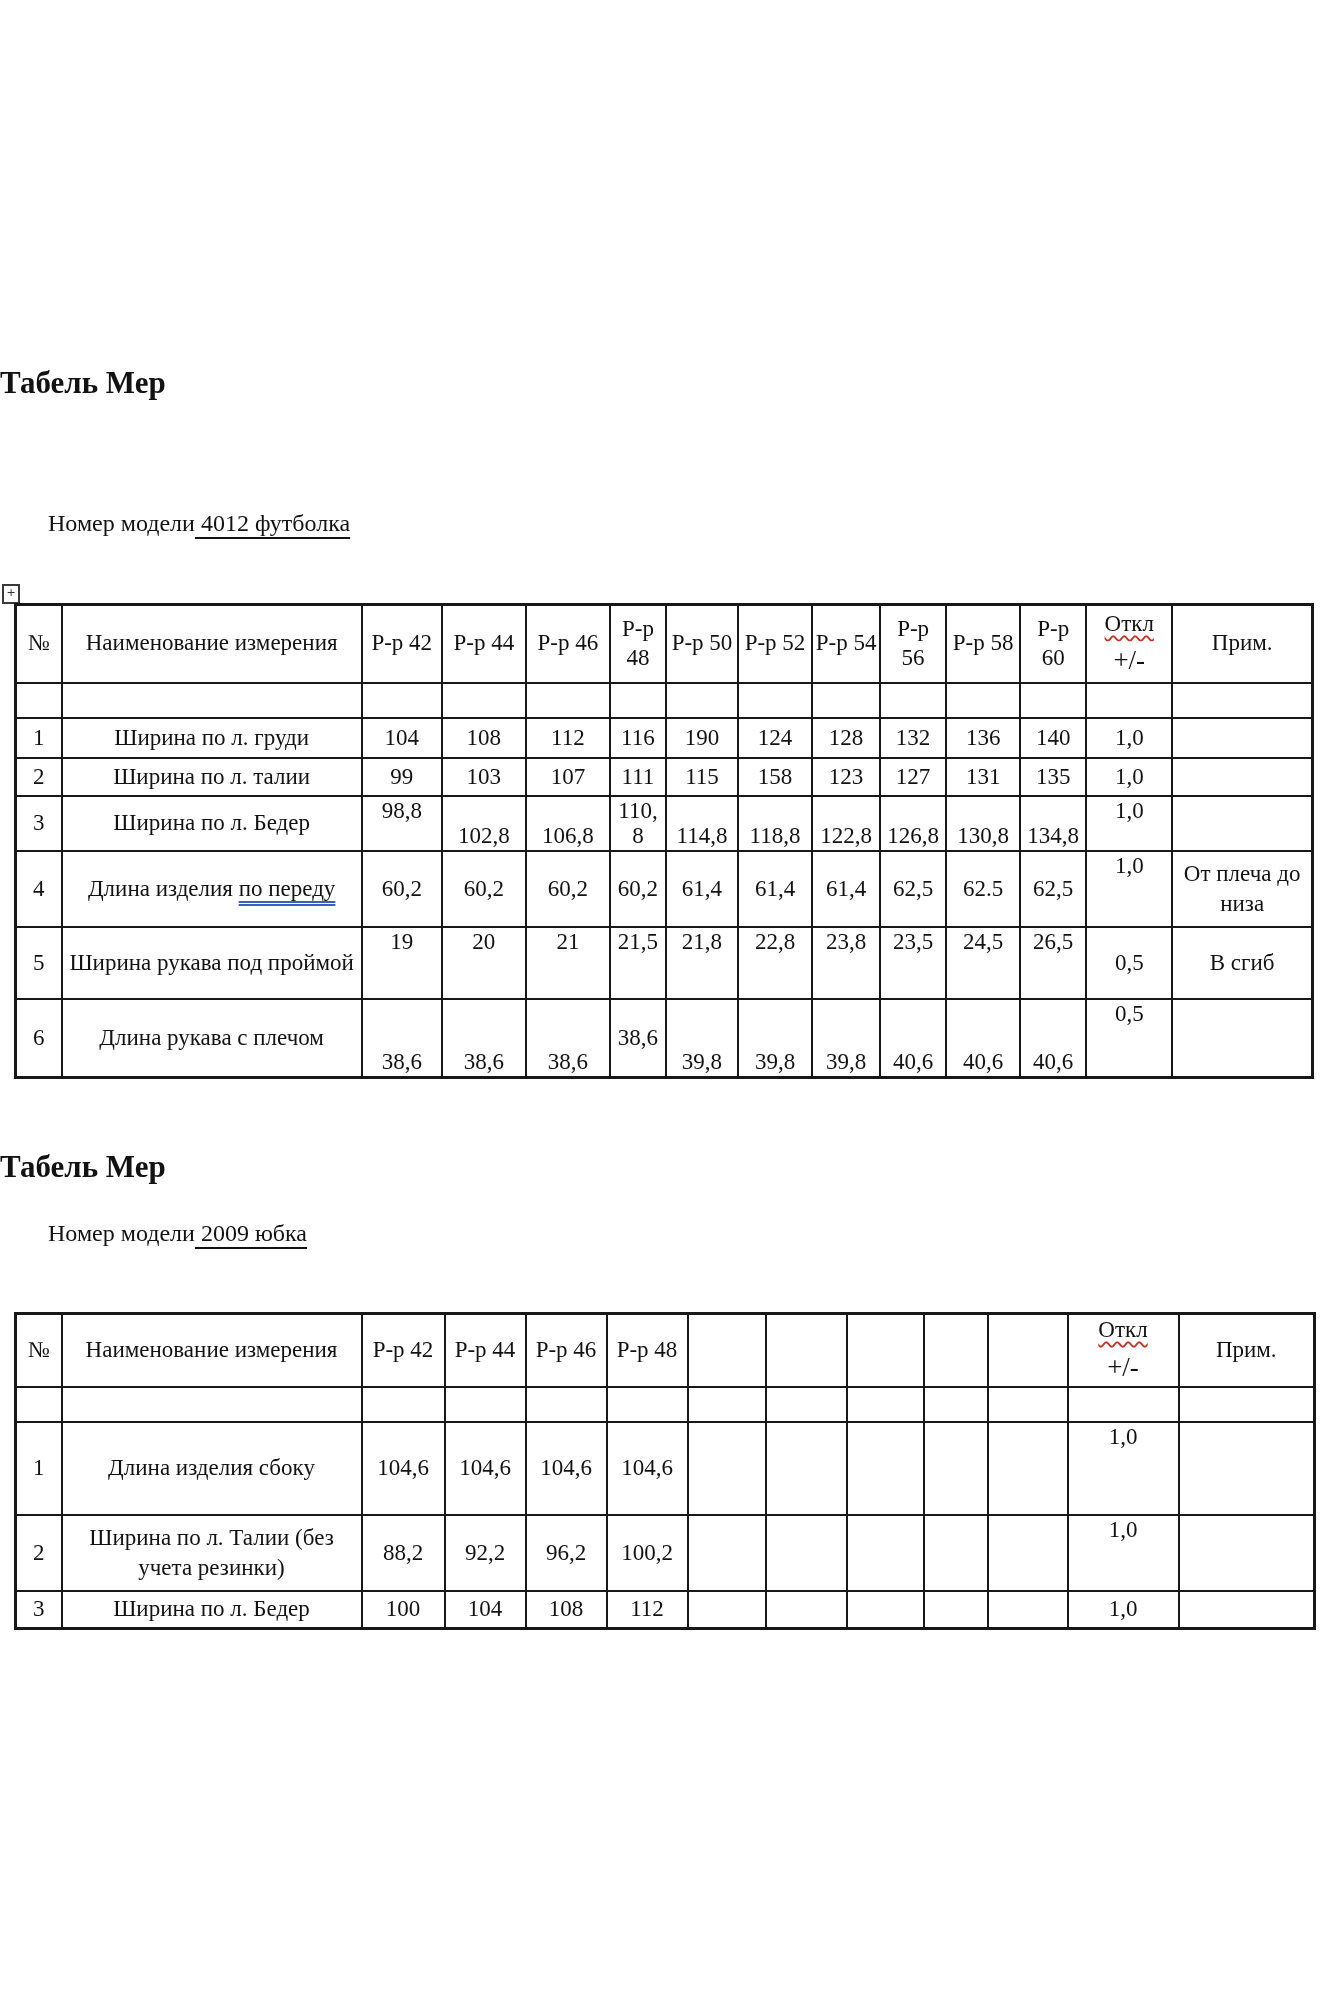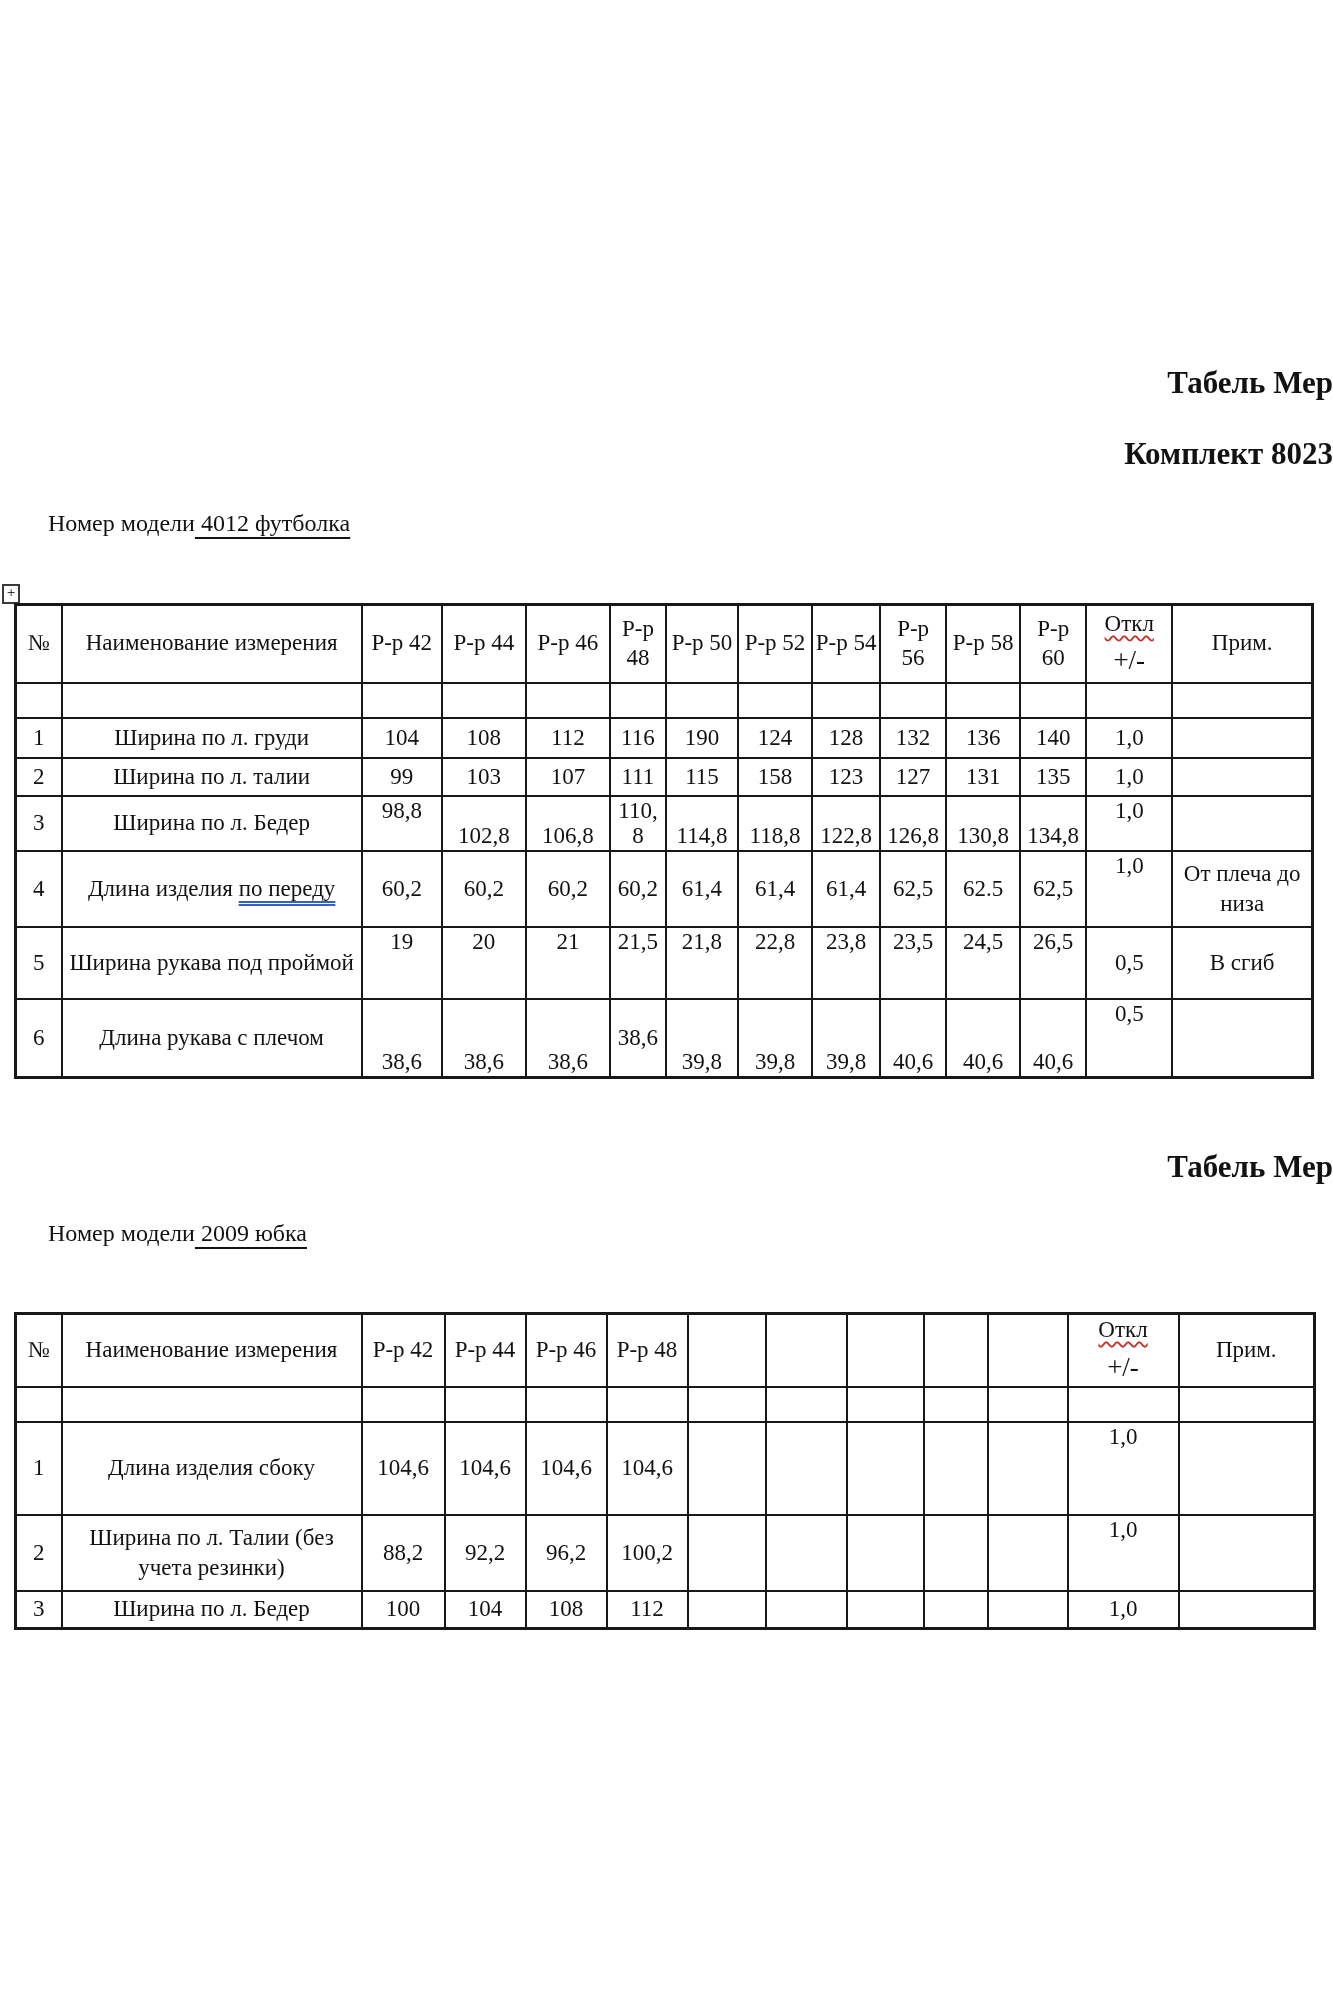--- a/index.html
+++ b/index.html
@@ -6,21 +6,21 @@
   .page{
     position:relative;
     width:1333px;height:2000px;
     background:#ffffff;
     font-family:"Liberation Serif", serif;
     color:#121212;
     overflow:hidden;
   }
   .title{
     position:absolute;left:0;width:100%;
-    text-align:right;font-weight:700;font-size:31px;line-height:1.1;
+    text-align:left;font-weight:700;font-size:31px;line-height:1.1;
   }
   .model-line{
     position:absolute;left:48px;font-size:24px;white-space:nowrap;
   }
   .u-model{
     text-decoration:underline;
     text-decoration-thickness:2px;
     text-underline-offset:6px;
     white-space:pre-wrap;
   }
@@ -85,21 +85,20 @@
   tr.h-q1{height:93px;} tr.h-q2{height:76px;} tr.h-q3{height:38px;}
 </style>
 </head>
 <body>
 
 <div class="page">
 
   <div class="t-handle">+</div>
 
   <div class="title" style="top:366px">Табель Мер</div>
-  <div class="title" style="top:437px">Комплект 8023</div>
 
   <div class="model-line" style="top:510px"><span>Номер модели</span><span class="u-model"> 4012 футболка</span></div>
 
   <table class="meas t1">
     <colgroup>
       <col style="width:46px">
         <col style="width:300px">
       <col style="width:80px">
         <col style="width:84px">
         <col style="width:84px">

